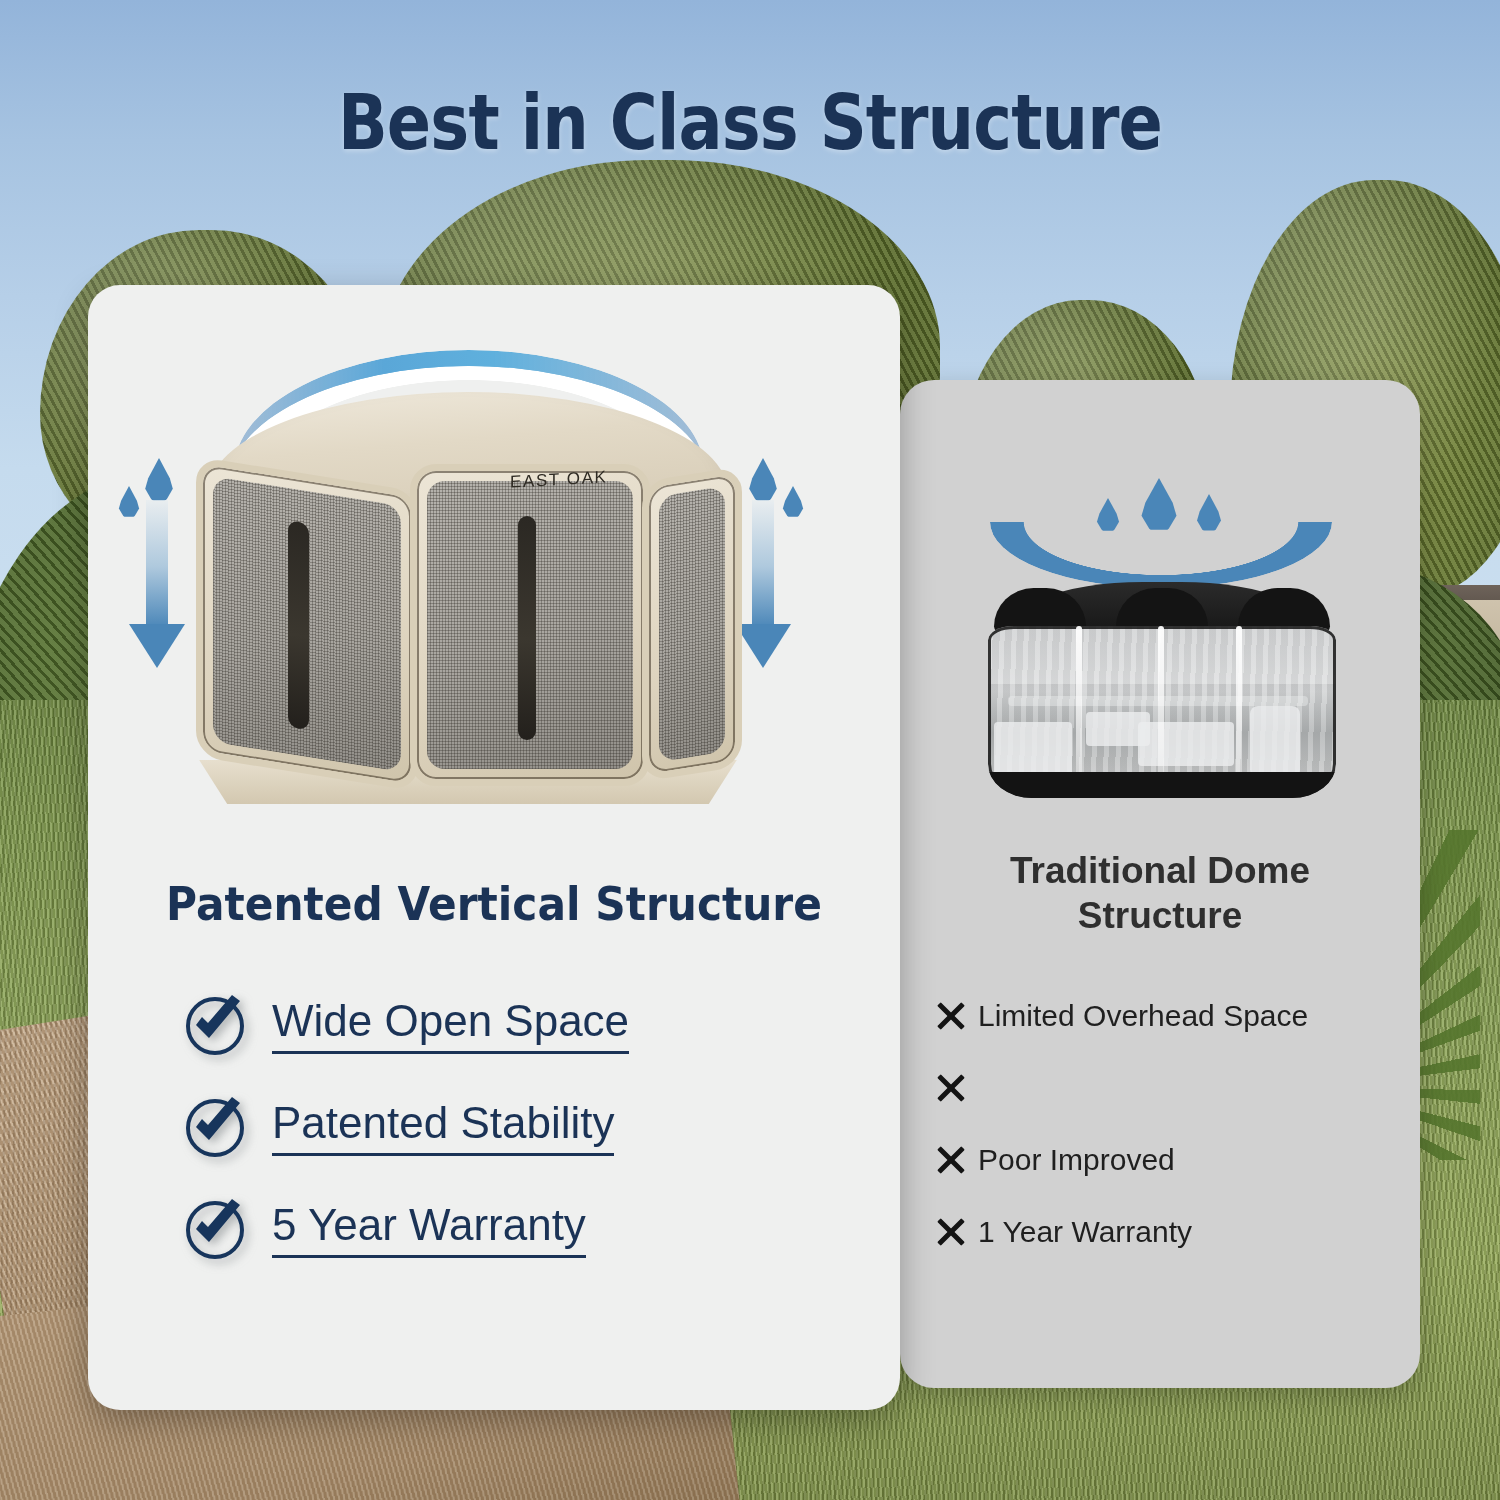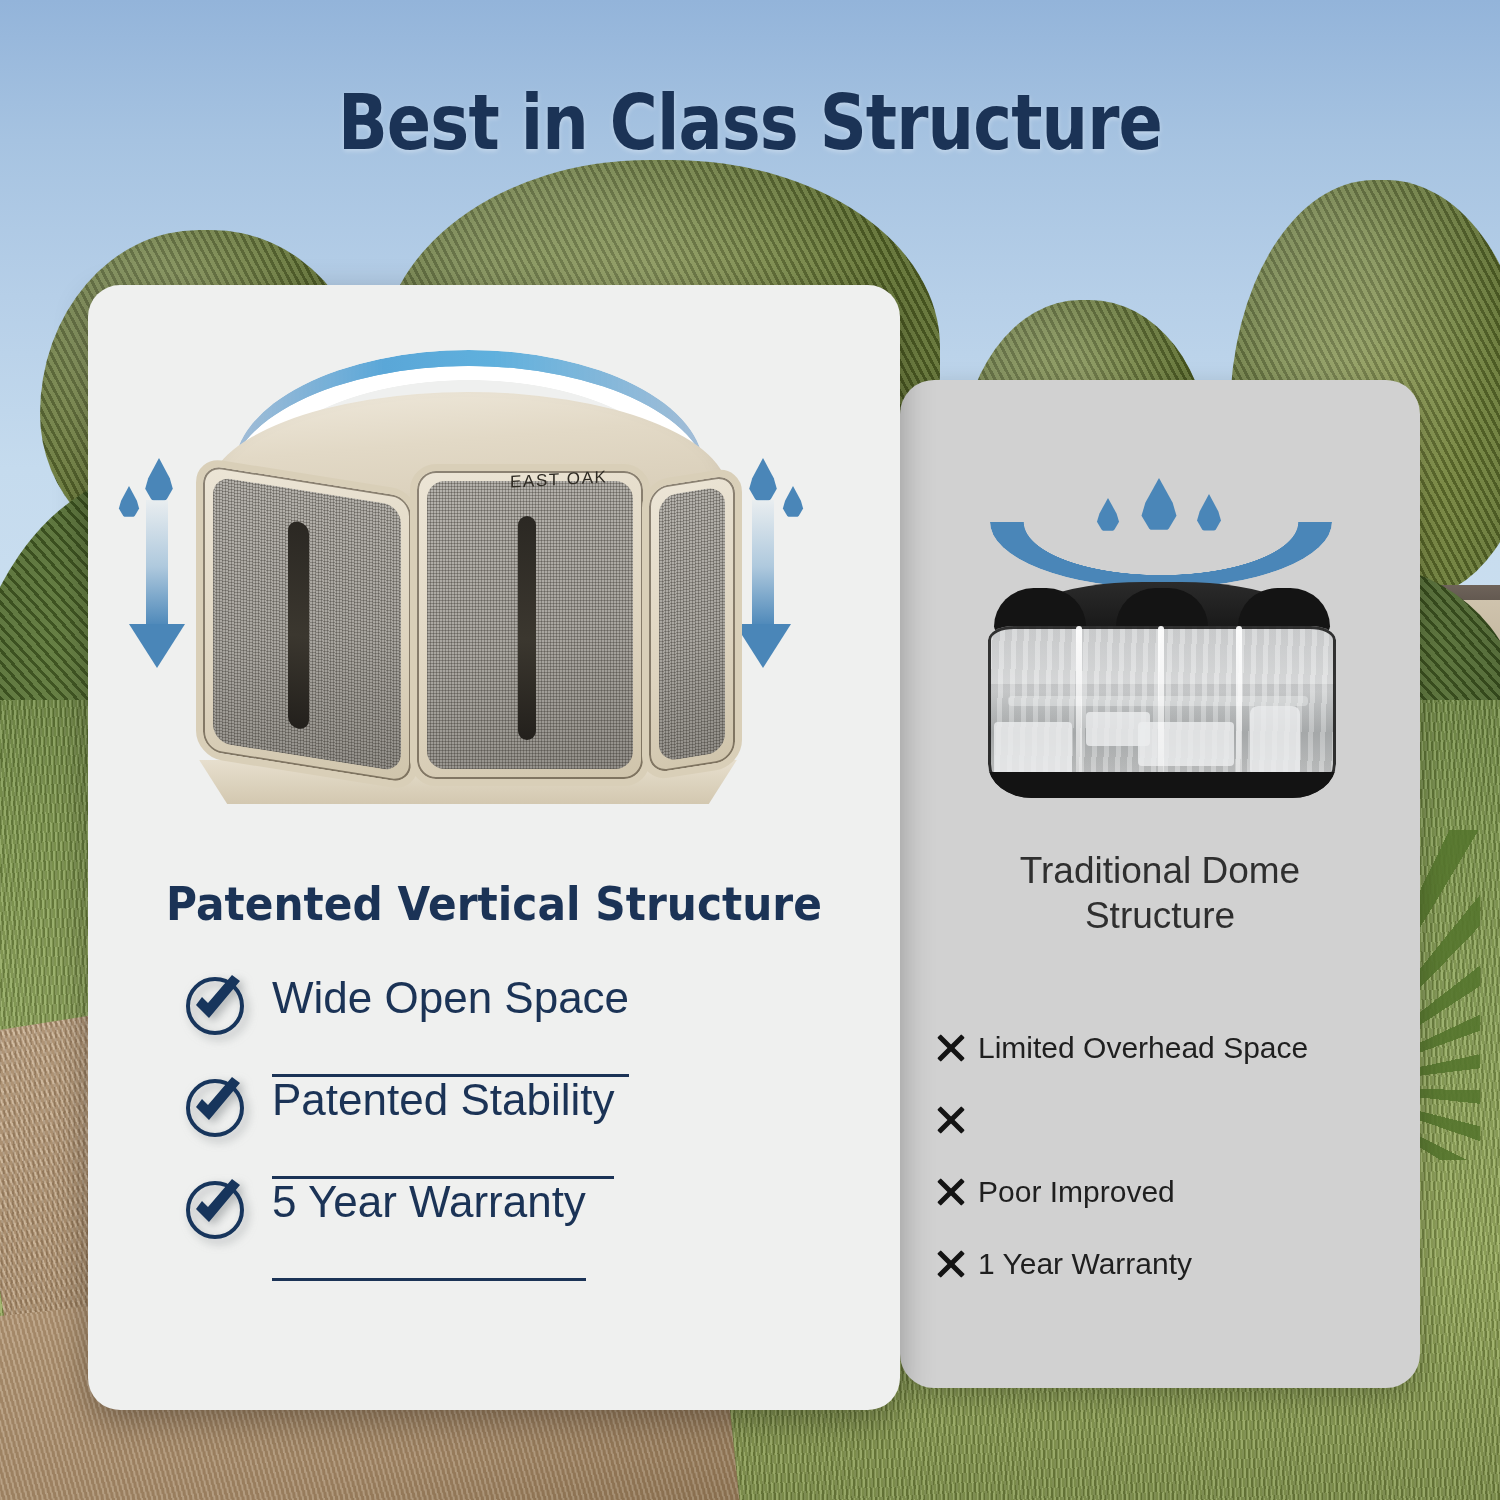--- a/index.html
+++ b/index.html
@@ -209,21 +209,21 @@
     position: absolute; left: 0; top: 592px; width: 812px;
     text-align: center;
     font-family: "DejaVu Sans", sans-serif;
     font-weight: bold;
     font-size: 46px;
     transform: scaleX(.92);
     color: #1b3356;
   }
 
   .features { position: absolute; left: 96px; top: 690px; width: 660px; }
-  .feature { display: flex; height: 102px; }
+  .feature { display: flex; align-items: center; height: 102px; }
 
   .check-badge {
     position: relative; width: 62px; height: 62px; flex: 0 0 62px;
     margin-right: 26px;
     filter: drop-shadow(4px 4px 5px rgba(120,125,130,.55));
   }
   .check-badge .ring {
     position: absolute; inset: 2px;
     border: 4px solid #17355c; border-radius: 50%;
   }
@@ -281,27 +281,27 @@
   }
   .dome-foot {
     position: absolute; bottom: 0; height: 26px;
     background: #131313; border-radius: 0 0 16px 16px;
   }
 
   .h2-right {
     position: absolute; left: 18px; top: 468px; width: 484px;
     text-align: center;
     font-family: "Liberation Sans", sans-serif;
-    font-weight: normal;
+    font-weight: bold;
     font-size: 37px;
     line-height: 1.22;
     color: #2f2f2f;
   }
 
-  .drawbacks { position: absolute; left: 36px; top: 632px; width: 460px; }
+  .drawbacks { position: absolute; left: 36px; top: 600px; width: 460px; }
   .drawback { display: flex; align-items: center; height: 72px; }
   .x-mark {
     position: relative; width: 30px; height: 30px; flex: 0 0 30px; margin-right: 12px;
   }
   .x-mark i {
     position: absolute; left: 50%; top: 50%; width: 34px; height: 5px;
     background: #141414; border-radius: 1px;
   }
   .x-mark i:first-child  { transform: translate(-50%,-50%) rotate(45deg); }
   .x-mark i:last-child   { transform: translate(-50%,-50%) rotate(-45deg); }

